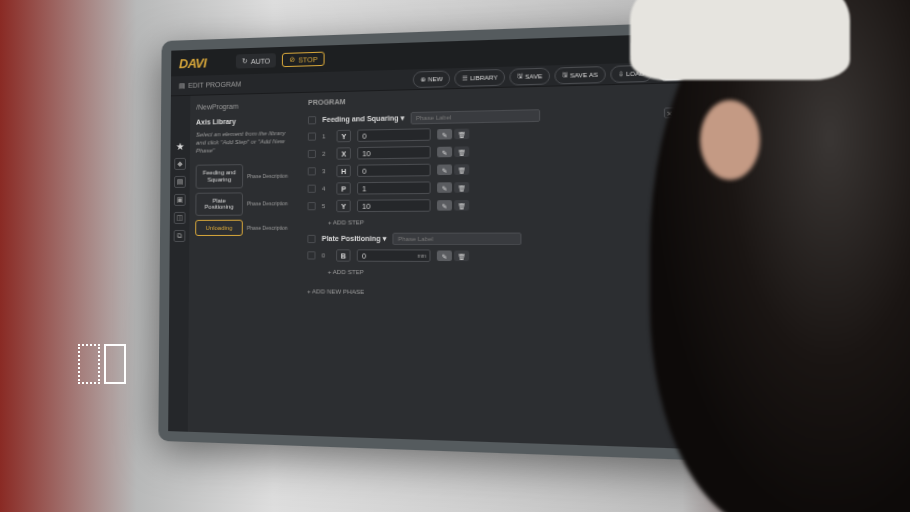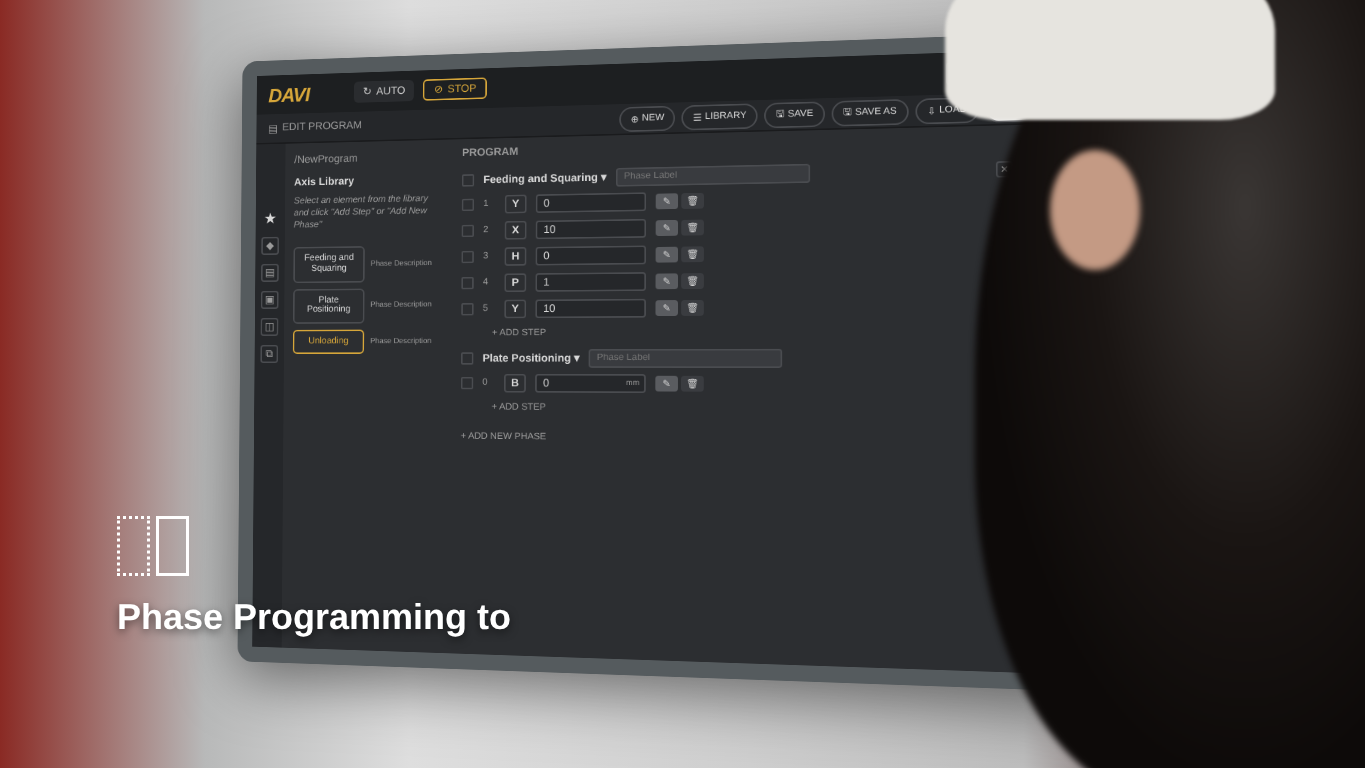--- a/index.html
+++ b/index.html
@@ -370,14 +370,13 @@
       </div>
     </div>
   </div>
 </div>
 
 <div class="caption-icon">
   <div class="ci-box"></div>
     <div class="ci-box solid"></div>
 </div>
 <div class="caption">
-  <div>Phase Programming to</div>
 </div>
 
 </body></html>

